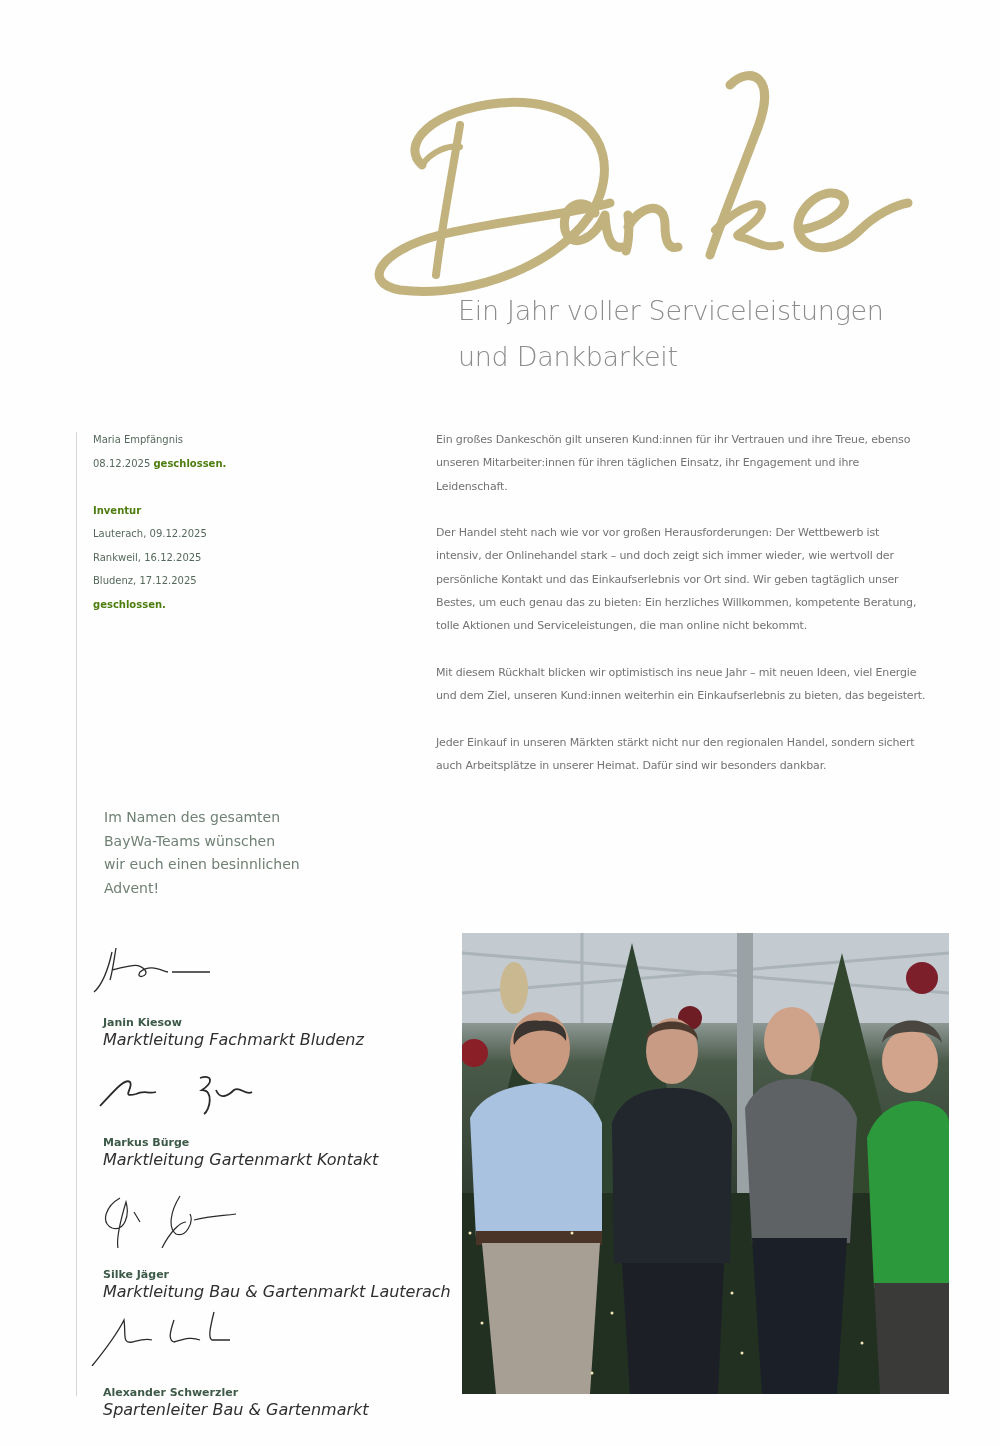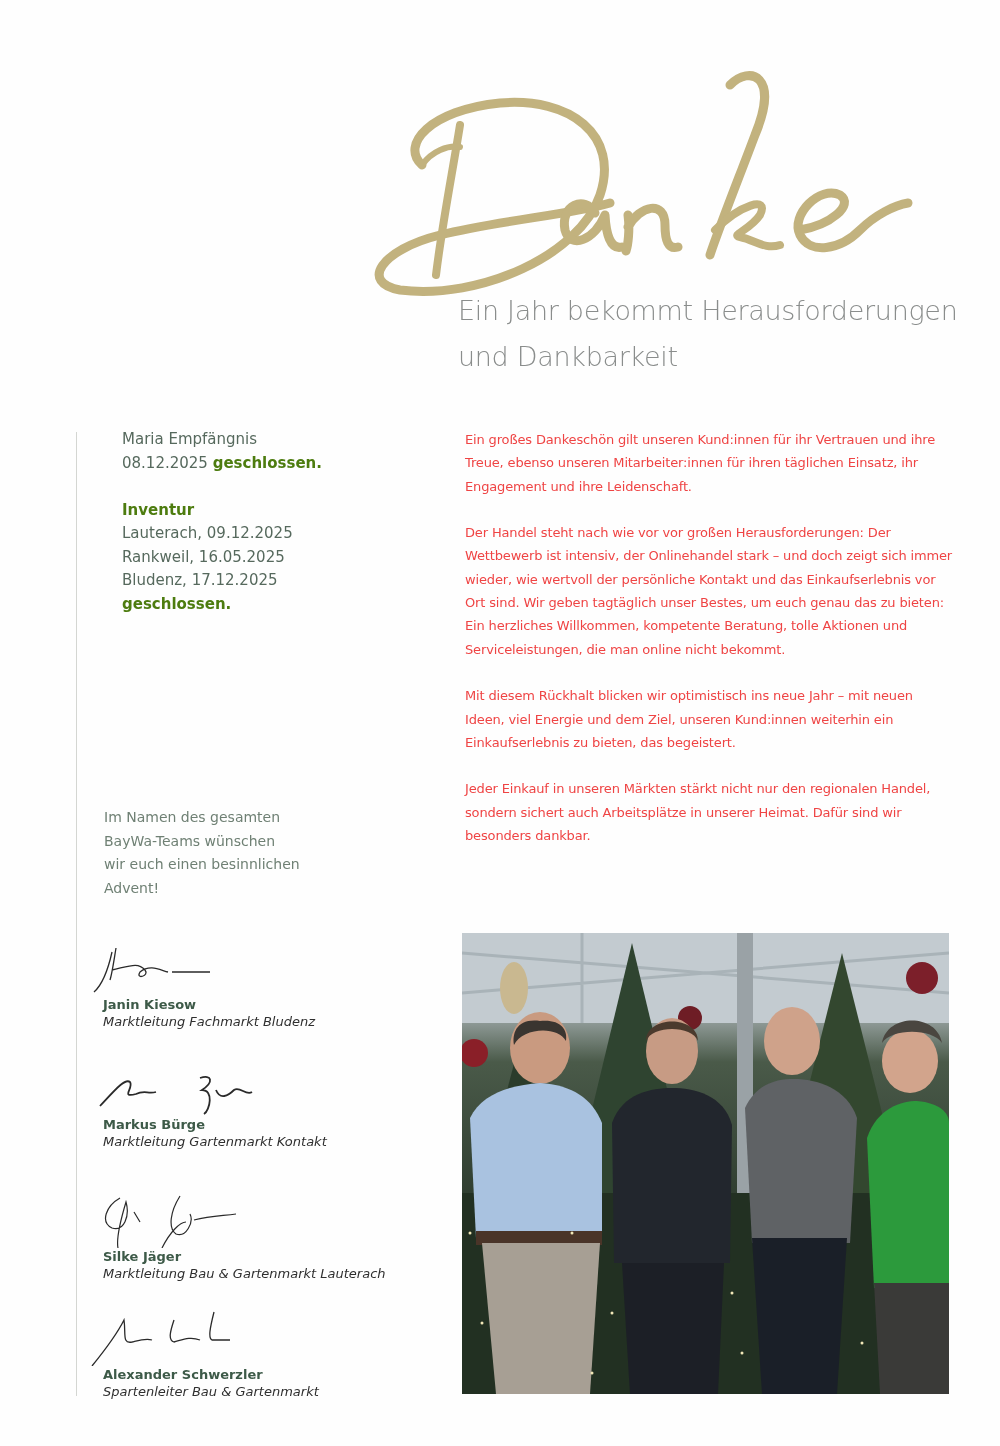--- a/index.html
+++ b/index.html
@@ -7,32 +7,32 @@
   .page { position: absolute; inset: 0; background: #fefefe; }
 
   
   .danke { position: absolute; left: 360px; top: 55px; width: 560px; height: 255px; }
   .danke svg { width: 100%; height: 100%; }
   .subtitle { position: absolute; left: 458px; top: 288px; color: #8a8d8c; font-family: "DejaVu Sans", sans-serif; font-weight: 300; font-size: 27px; line-height: 46px; letter-spacing: -0.3px; }
   .subtitle div { white-space: nowrap; }
 
   
   .leftrule { position: absolute; left: 76px; top: 432px; width: 1px; height: 964px; background: #d4d6d2; }
-  .left { position: absolute; left: 122px; color: #56695d; font-size: 15px; line-height: 23.5px; }
+  .left { position: absolute; left: 93px; color: #56695d; font-size: 10px; line-height: 23.5px; }
   .left b { color: #4d7c0f; font-weight: bold; }
   .closing { position: absolute; left: 104px; top: 806px; color: #6f8074; font-size: 14px; line-height: 23.5px; }
 
   .sig { position: absolute; left: 90px; }
   .sig .scribble { display: block; height: 56px; width: 180px; }
   .sig .scribble svg { width: 100%; height: 100%; }
-  .sig .name { display: block; margin-left: 13px; color: #3d5a48; font-weight: bold; font-size: 13px; line-height: 18px; }
-  .sig .role { display: block; margin-left: 13px; color: #2f2f2f; font-style: italic; font-size: 13px; line-height: 16px; }
+  .sig .name { display: block; margin-left: 13px; color: #3d5a48; font-weight: bold; font-size: 11px; line-height: 18px; margin-top: 18px; }
+  .sig .role { display: block; margin-left: 13px; color: #2f2f2f; font-style: italic; font-size: 16px; line-height: 16px; }
 
   
-  .body { position: absolute; left: 465px; top: 428px; width: 490px; color: #ef4444; font-size: 13px; line-height: 23.3px; letter-spacing: -0.15px; }
+  .body { position: absolute; left: 436px; top: 428px; width: 490px; color: #737373; font-size: 11px; line-height: 23.3px; letter-spacing: -0.15px; }
   .body p { margin: 0 0 23.3px 0; }
 
   
   .photo { position: absolute; left: 462px; top: 933px; width: 487px; height: 461px; overflow: hidden;
     background: linear-gradient(180deg, #c7ced3 0%, #b9c1c6 14%, #4a5a49 28%, #2d3b2e 60%, #1f2a22 100%); }
   .photo svg { width: 100%; height: 100%; display: block; }
 </style>
 </head>
 <body>
 
@@ -52,36 +52,36 @@
 
         <path d="M370 30 C 390 10, 420 20, 395 80 C 380 120, 360 170, 350 200" stroke-width="9"></path>
         <path d="M355 175 C 380 150, 410 140, 400 160 C 390 175, 370 180, 380 182 C 395 185, 405 195, 420 190" stroke-width="8"></path>
 
         <path d="M440 175 C 470 170, 495 150, 480 140 C 460 130, 430 160, 440 180 C 450 200, 480 195, 500 175 C 515 160, 535 150, 548 148" stroke-width="9"></path>
       </g>
     </svg>
   </div>
 
   <div class="subtitle">
-    <div>Ein Jahr bekommt Herausforderungen</div>
+    <div>Ein Jahr voller Serviceleistungen</div>
     <div>und Dankbarkeit</div>
   </div>
 
   <div class="leftrule"></div>
 
   <div class="left" style="top:428px;">
     <div>Maria Empfängnis</div>
     <div>
       <span>08.12.2025</span>
       <b>geschlossen.</b>
     </div>
     <div style="height:23.5px"></div>
     <b style="display:block">Inventur</b>
     <div>Lauterach, 09.12.2025</div>
-    <div>Rankweil, 16.05.2025</div>
+    <div>Rankweil, 16.12.2025</div>
     <div>Bludenz, 17.12.2025</div>
     <b style="display:block">geschlossen.</b>
   </div>
 
   <div class="closing">
     <div>Im Namen des gesamten</div>
     <div>BayWa-Teams wünschen</div>
     <div>wir euch einen besinnlichen</div>
     <div>Advent!</div>
   </div>

